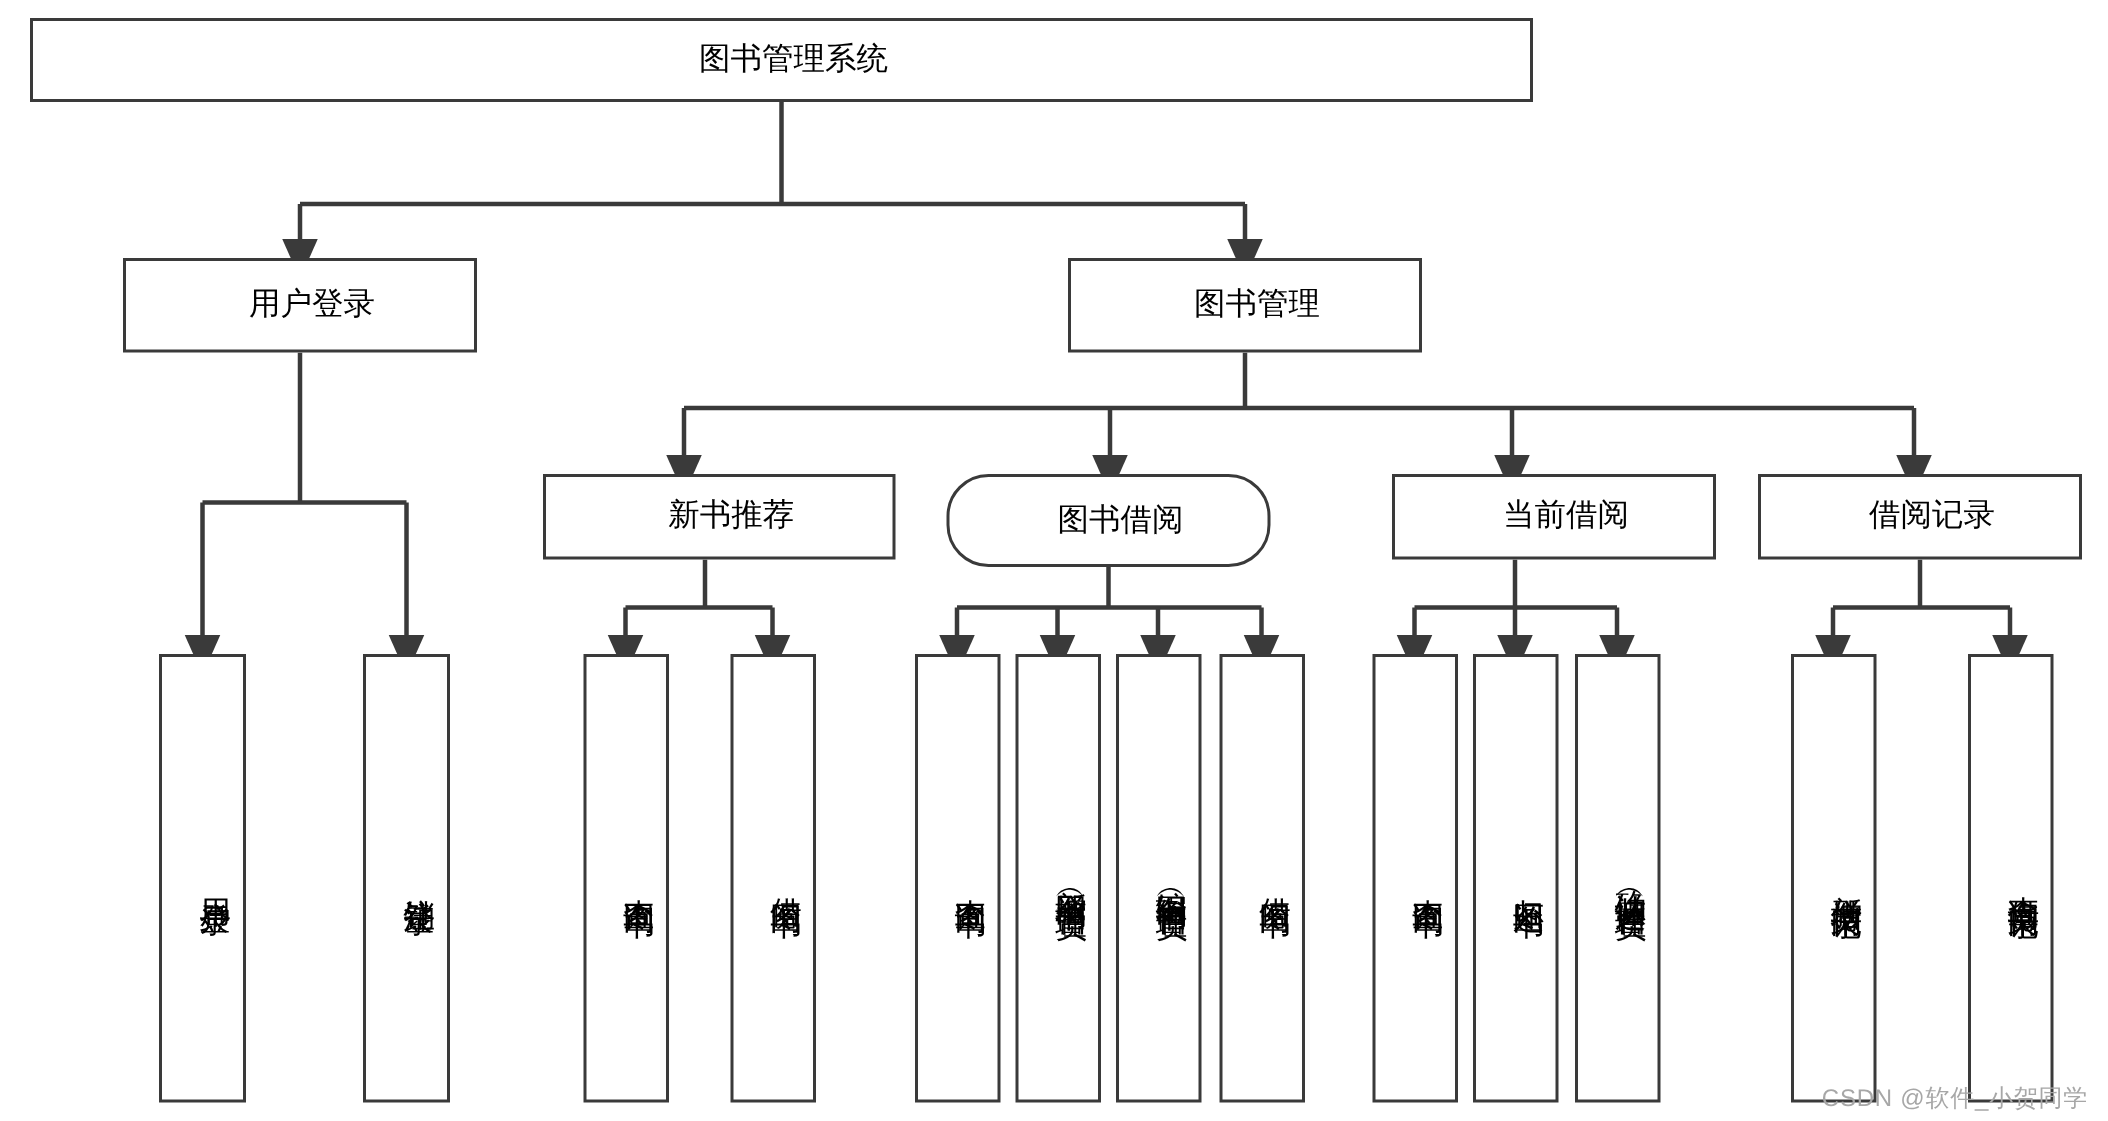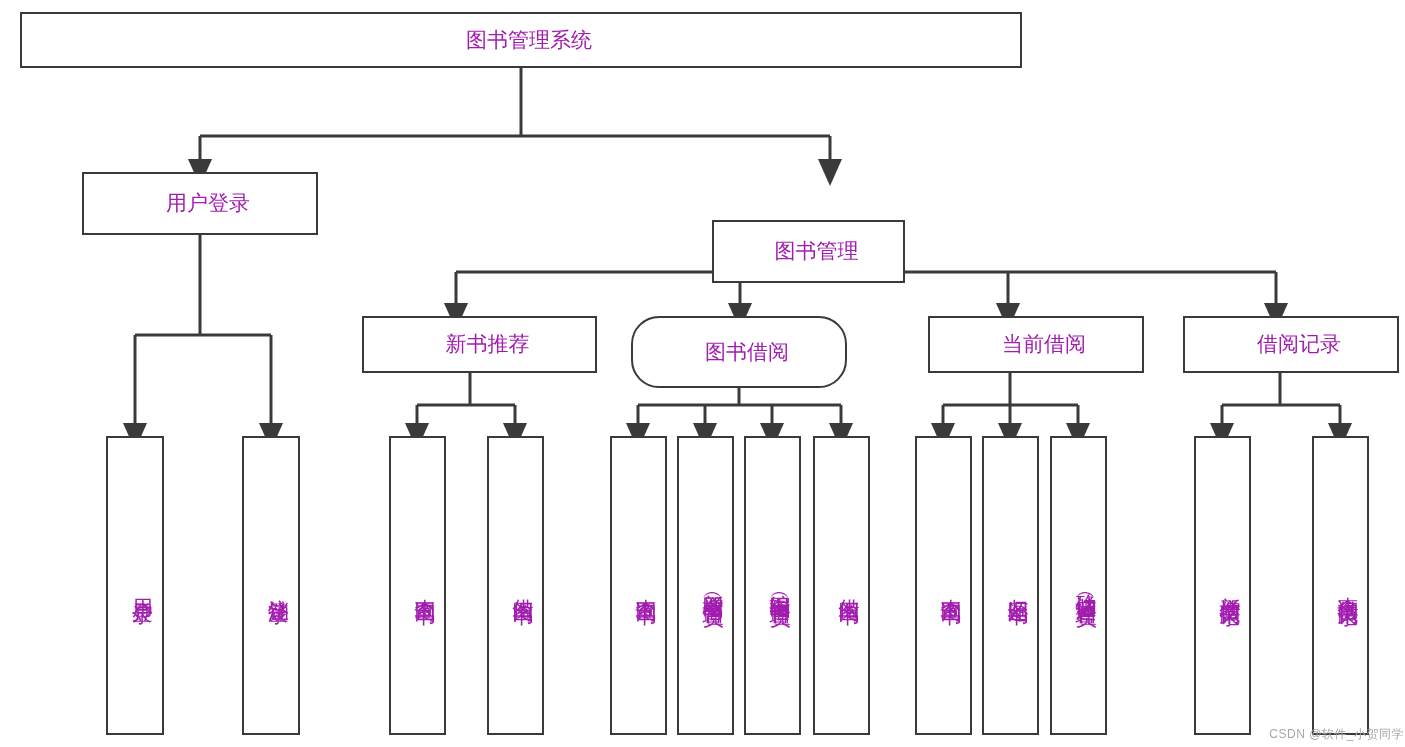--- a/index.html
+++ b/index.html
@@ -27,21 +27,21 @@
     pointer-events: none;
   }
   .node {
     position: absolute;
     box-sizing: border-box;
     background: #ffffff;
     border: 2.5px solid #3a3a3a;
     display: flex;
     align-items: center;
     justify-content: center;
-    color: #a21caf;
+    color: #000000;
     padding-left: 16px;
   }
   .node-label {
     display: block;
     text-align: center;
     line-height: 1.18;
     white-space: nowrap;
   }
   .node.horiz .node-label {
     font-size: 21px;
@@ -53,23 +53,23 @@
   .node.vert .node-label {
     writing-mode: vertical-rl;
     text-orientation: upright;
     font-size: 21px;
     letter-spacing: 2px;
     line-height: 1;
     max-height: 258px;
   }
   .watermark {
     position: absolute;
-    right: 1px;
+    right: 13px;
     bottom: 4px;
-    font-size: 12px;
+    font-size: 16px;
     color: #a7a7a7;
     letter-spacing: 0.5px;
     white-space: nowrap;
   }
 </style>
 </head>
 <body>
 
 <div id="canvas">
 
@@ -123,34 +123,34 @@
     </g>
   </svg>
 
   <div class="node horiz" style="left:20px; top:12px; width:1002px; height:56px;">
     <span class="node-label">图书管理系统</span>
   </div>
 
   <div class="node horiz" style="left:82px; top:172px; width:236px; height:63px;">
     <span class="node-label">用户登录</span>
   </div>
-  <div class="node horiz" style="left:712px; top:172px; width:193px; height:63px;margin-top:48px;">
+  <div class="node horiz" style="left:712px; top:172px; width:236px; height:63px;">
     <span class="node-label">图书管理</span>
   </div>
 
   <div class="node horiz" style="left:362px; top:316px; width:235px; height:57px;">
     <span class="node-label">新书推荐</span>
   </div>
-  <div class="node horiz" style="left:631px; top:316px; width:216px; height:72px;border-radius:28px;">
+  <div class="node horiz" style="left:631px; top:316px; width:216px; height:62px;border-radius:28px;">
     <span class="node-label">图书借阅</span>
   </div>
   <div class="node horiz" style="left:928px; top:316px; width:216px; height:57px;">
     <span class="node-label">当前借阅</span>
   </div>
-  <div class="node horiz" style="left:1172px; top:316px; width:216px; height:57px;margin-left:11px;">
+  <div class="node horiz" style="left:1172px; top:316px; width:216px; height:57px;">
     <span class="node-label">借阅记录</span>
   </div>
 
   <div class="node vert" style="left:106px; top:436px; width:58px; height:299px;">
     <span class="node-label">用户登录</span>
   </div>
   <div class="node vert" style="left:242px; top:436px; width:58px; height:299px;">
     <span class="node-label">注销登录</span>
   </div>
 

